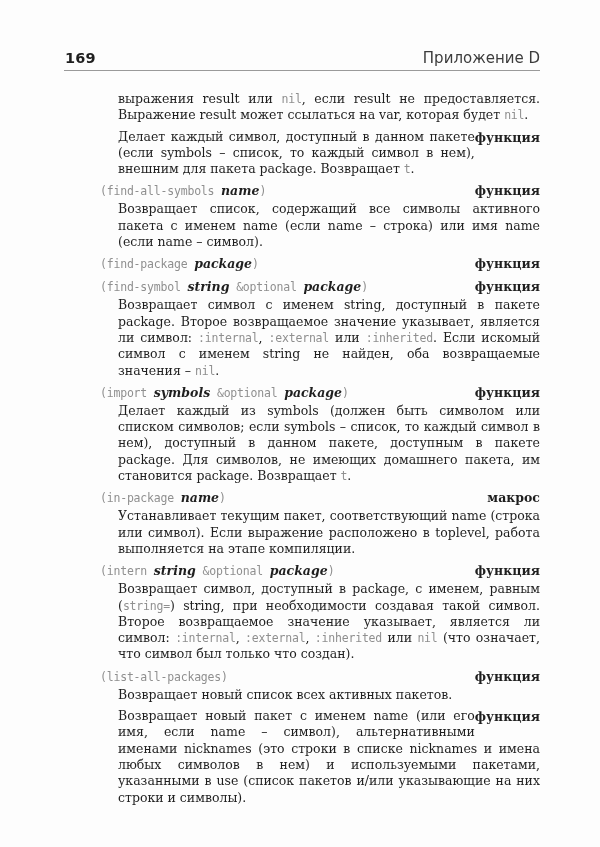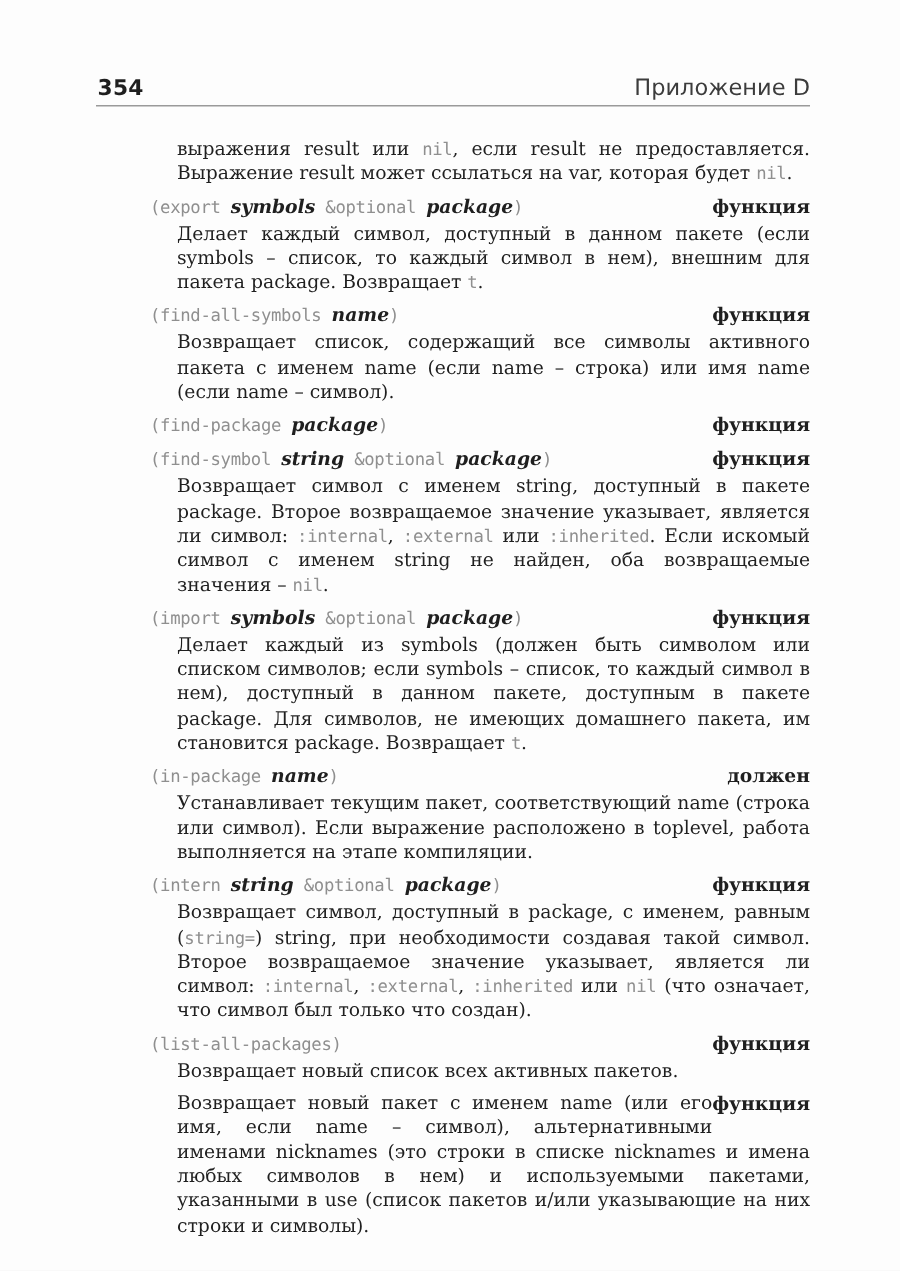--- a/index.html
+++ b/index.html
@@ -43,47 +43,47 @@
     font-style:italic;font-weight:bold;
     font-family:"DejaVu Serif","Liberation Serif",serif;
     font-size:12.5px;color:var(--text,#1f1f1f);
   }
 </style>
 </head>
 <body>
 
 <div class="page" style="--bg: #fdfdfd; --text: #1f1f1f; --mono: #8f8f8f; --rule: #9a9a9a;">
   <header>
-    <span class="pagenum">354</span>
+    <span class="pagenum">169</span>
     <span class="section">Приложение D</span>
   </header>
   <hr class="rule">
   <main id="content">
       <p class="body intro"><span class="run-r">выражения </span><span class="run-i">result</span><span class="run-r"> или </span><span class="run-m">nil</span><span class="run-r">, если </span><span class="run-i">result</span><span class="run-r"> не предоставляется. Выражение </span><span class="run-i">result</span><span class="run-r"> может ссылаться на </span><span class="run-i">var</span><span class="run-r">, которая будет </span><span class="run-m">nil</span><span class="run-r">.</span></p>
       <div class="entry">
-        <div class="sigline"><span class="kind">функция</span><span class="sig"><span class="run-m">(export </span><span class="run-a">symbols</span><span class="run-m"> &amp;optional </span><span class="run-a">package</span><span class="run-m">)</span></span></div>
+        <div class="sigline"><span class="kind">функция</span></div>
         <p class="body"><span class="run-r">Делает каждый символ, доступный в данном пакете (если </span><span class="run-i">symbols</span><span class="run-r"> – список, то каждый символ в нем), внешним для пакета </span><span class="run-i">package</span><span class="run-r">. Возвращает </span><span class="run-m">t</span><span class="run-r">.</span></p>
       </div>
       <div class="entry">
         <div class="sigline"><span class="kind">функция</span><span class="sig"><span class="run-m">(find-all-symbols </span><span class="run-a">name</span><span class="run-m">)</span></span></div>
         <p class="body"><span class="run-r">Возвращает список, содержащий все символы активного пакета с именем </span><span class="run-i">name</span><span class="run-r"> (если </span><span class="run-i">name</span><span class="run-r"> – строка) или имя </span><span class="run-i">name</span><span class="run-r"> (если </span><span class="run-i">name</span><span class="run-r"> – символ).</span></p>
       </div>
       <div class="entry">
         <div class="sigline"><span class="kind">функция</span><span class="sig"><span class="run-m">(find-package </span><span class="run-a">package</span><span class="run-m">)</span></span></div>
       </div>
       <div class="entry">
         <div class="sigline"><span class="kind">функция</span><span class="sig"><span class="run-m">(find-symbol </span><span class="run-a">string</span><span class="run-m"> &amp;optional </span><span class="run-a">package</span><span class="run-m">)</span></span></div>
         <p class="body"><span class="run-r">Возвращает символ с именем </span><span class="run-i">string</span><span class="run-r">, доступный в пакете </span><span class="run-i">package</span><span class="run-r">. Второе возвращаемое значение указывает, является ли символ: </span><span class="run-m">:internal</span><span class="run-r">, </span><span class="run-m">:external</span><span class="run-r"> или </span><span class="run-m">:inherited</span><span class="run-r">. Если искомый символ с именем </span><span class="run-i">string</span><span class="run-r"> не найден, оба возвращаемые значения – </span><span class="run-m">nil</span><span class="run-r">.</span></p>
       </div>
       <div class="entry">
         <div class="sigline"><span class="kind">функция</span><span class="sig"><span class="run-m">(import </span><span class="run-a">symbols</span><span class="run-m"> &amp;optional </span><span class="run-a">package</span><span class="run-m">)</span></span></div>
         <p class="body"><span class="run-r">Делает каждый из </span><span class="run-i">symbols</span><span class="run-r"> (должен быть символом или списком символов; если </span><span class="run-i">symbols</span><span class="run-r"> – список, то каждый символ в нем), доступный в данном пакете, доступным в пакете </span><span class="run-i">package</span><span class="run-r">. Для символов, не имеющих домашнего пакета, им становится </span><span class="run-i">package</span><span class="run-r">. Возвращает </span><span class="run-m">t</span><span class="run-r">.</span></p>
       </div>
       <div class="entry">
-        <div class="sigline"><span class="kind">должен</span><span class="sig"><span class="run-m">(in-package </span><span class="run-a">name</span><span class="run-m">)</span></span></div>
+        <div class="sigline"><span class="kind">макрос</span><span class="sig"><span class="run-m">(in-package </span><span class="run-a">name</span><span class="run-m">)</span></span></div>
         <p class="body"><span class="run-r">Устанавливает текущим пакет, соответствующий </span><span class="run-i">name</span><span class="run-r"> (строка или символ). Если выражение расположено в toplevel, работа выполняется на этапе компиляции.</span></p>
       </div>
       <div class="entry">
         <div class="sigline"><span class="kind">функция</span><span class="sig"><span class="run-m">(intern </span><span class="run-a">string</span><span class="run-m"> &amp;optional </span><span class="run-a">package</span><span class="run-m">)</span></span></div>
         <p class="body"><span class="run-r">Возвращает символ, доступный в </span><span class="run-i">package</span><span class="run-r">, с именем, равным (</span><span class="run-m">string=</span><span class="run-r">) </span><span class="run-i">string</span><span class="run-r">, при необходимости создавая такой символ. Второе возвращаемое значение указывает, является ли символ: </span><span class="run-m">:internal</span><span class="run-r">, </span><span class="run-m">:external</span><span class="run-r">, </span><span class="run-m">:inherited</span><span class="run-r"> или </span><span class="run-m">nil</span><span class="run-r"> (что означает, что символ был только что создан).</span></p>
       </div>
       <div class="entry">
         <div class="sigline"><span class="kind">функция</span><span class="sig"><span class="run-m">(list-all-packages)</span></span></div>
         <p class="body"><span class="run-r">Возвращает новый список всех активных пакетов.</span></p>
       </div>

